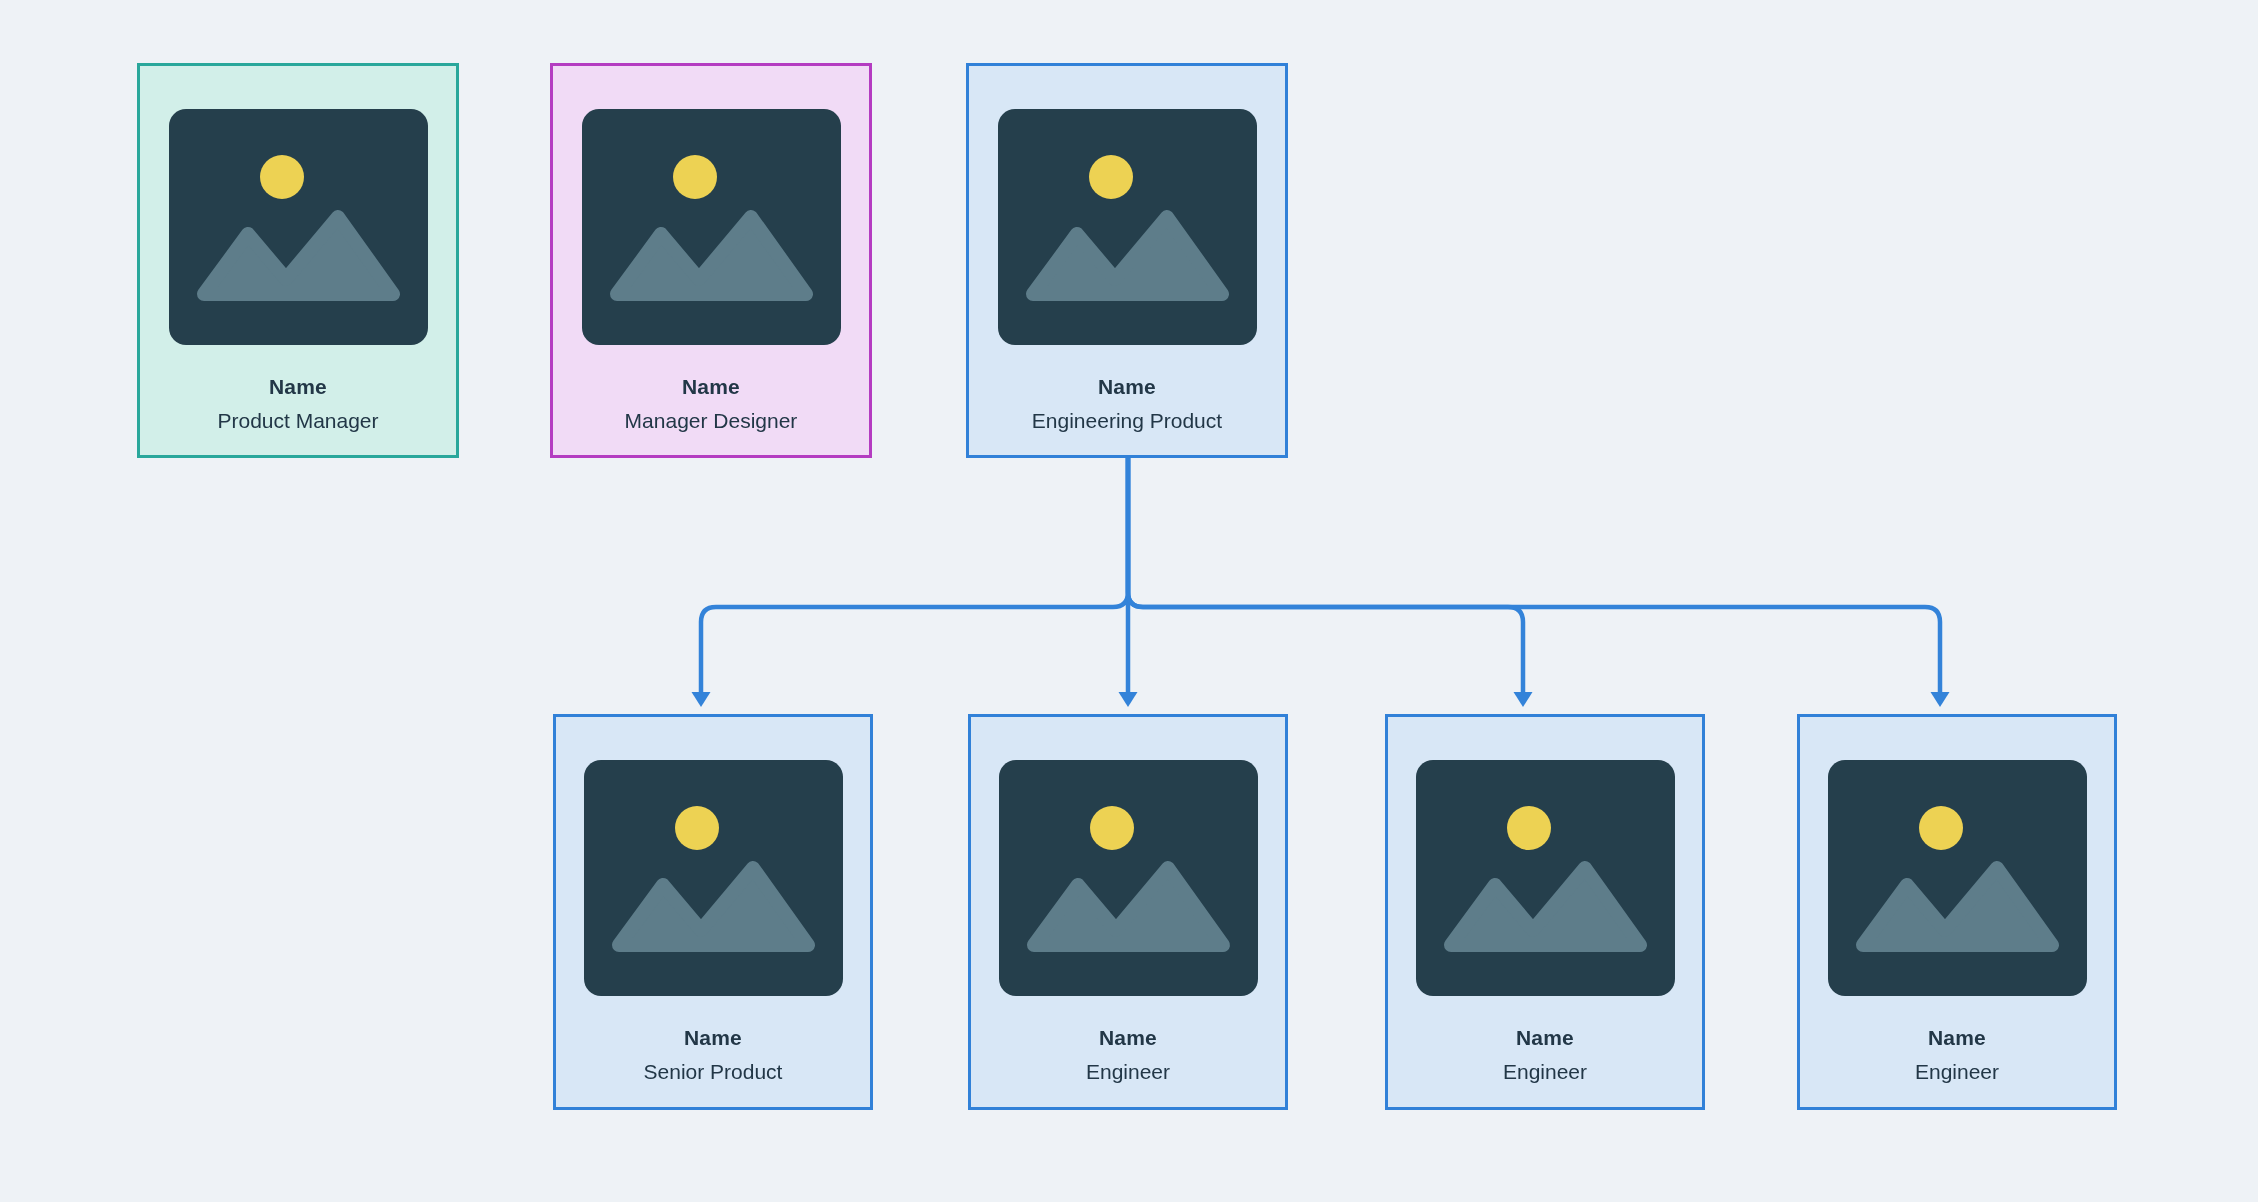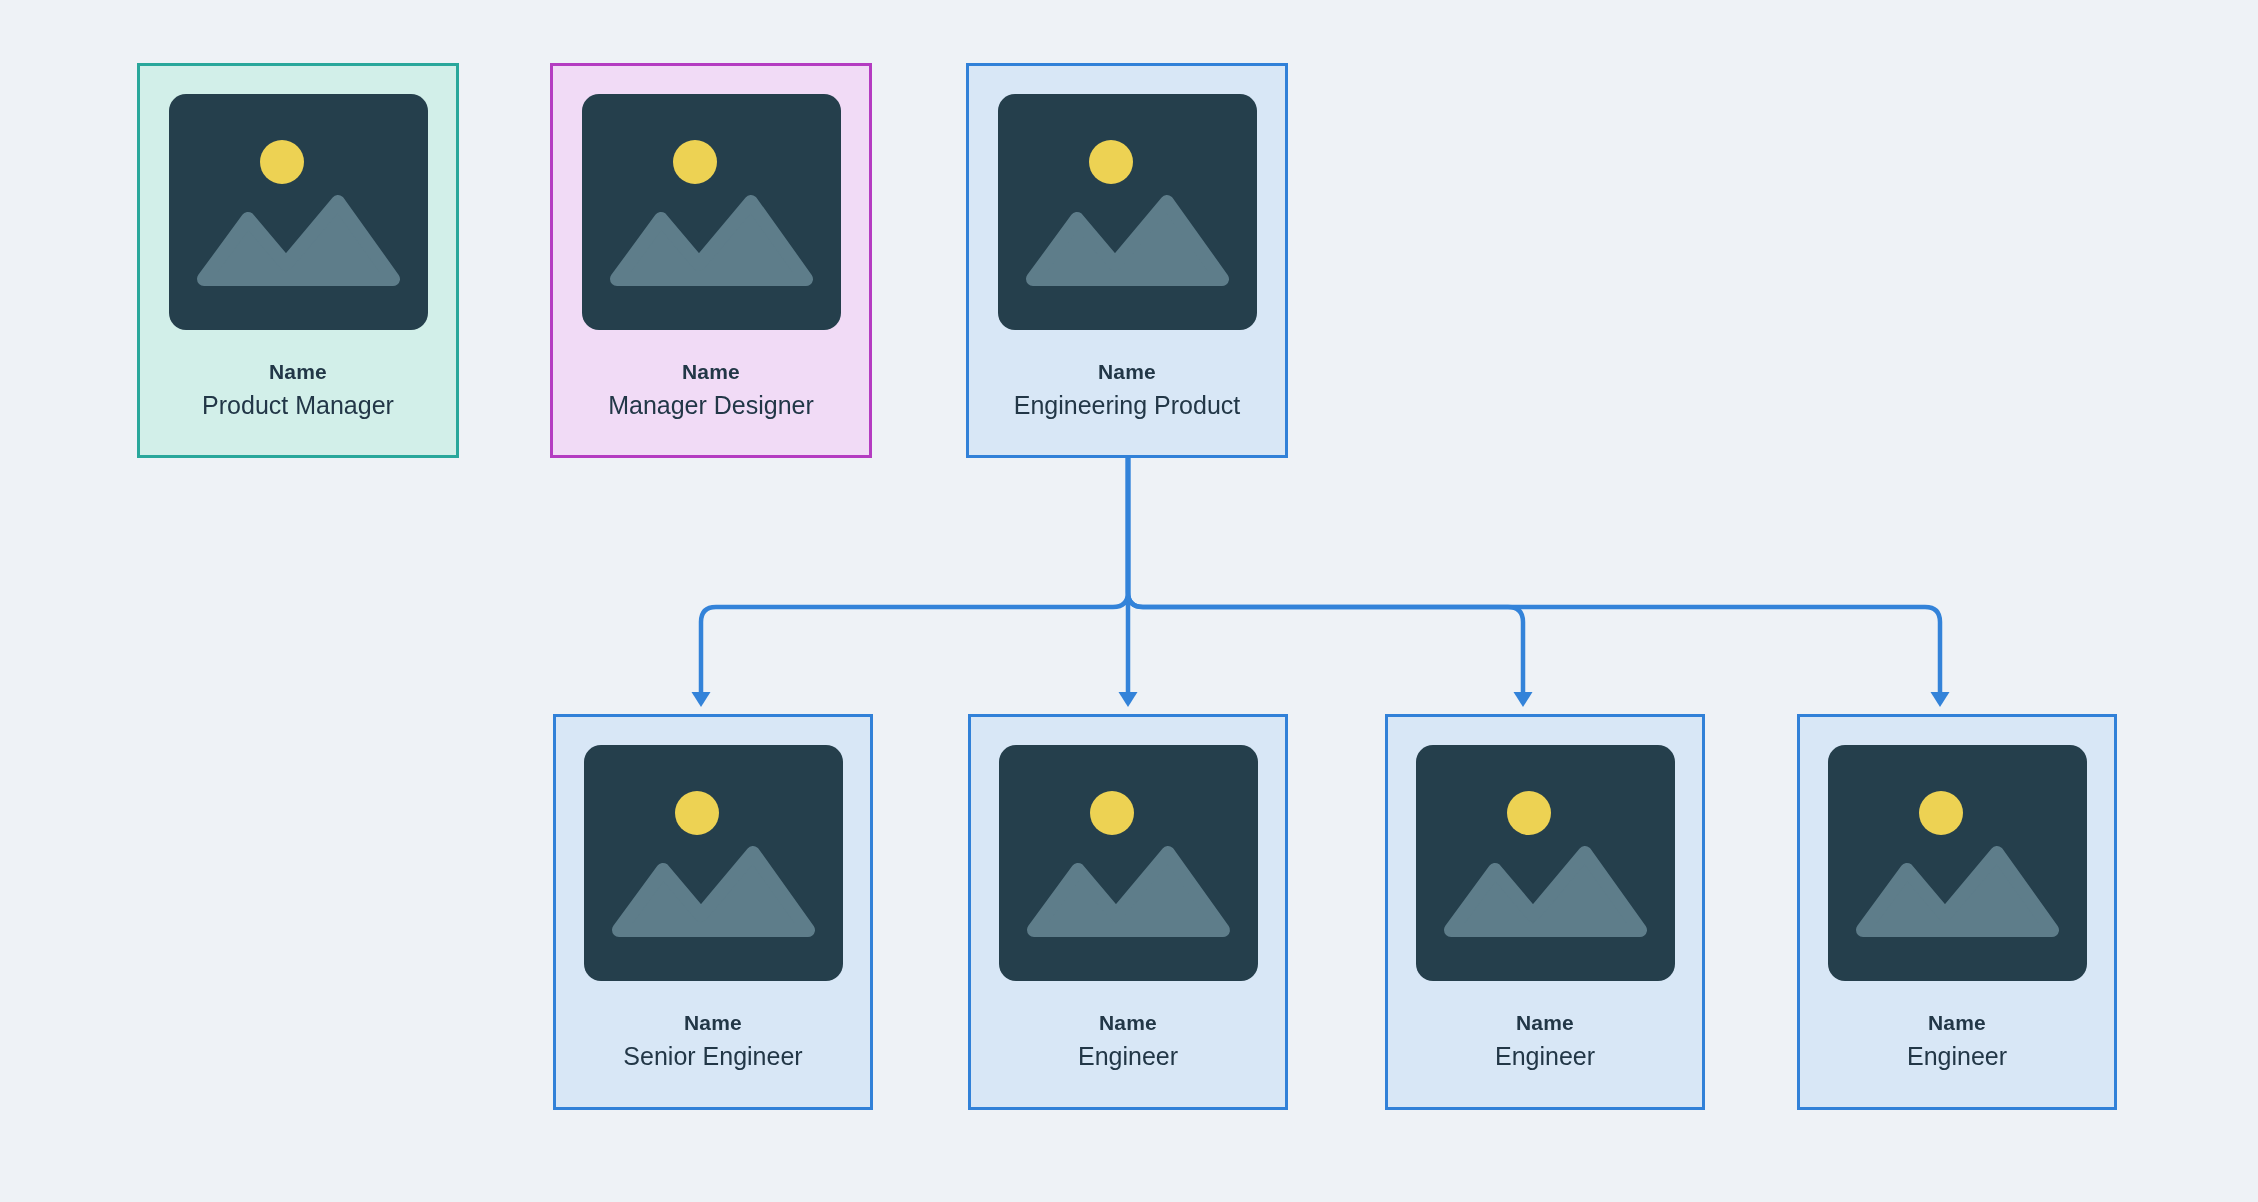--- a/index.html
+++ b/index.html
@@ -6,29 +6,29 @@
   .canvas{
     position:relative;width:2258px;height:1202px;overflow:hidden;
     background:var(--bg,#eef2f6);
     font-family:"Liberation Sans",sans-serif;
   }
   .edges{position:absolute;left:0;top:0;}
   .card{
     position:absolute;box-sizing:border-box;
     border:3px solid #3181d8;
     display:flex;flex-direction:column;align-items:center;
-    padding-top:28px;
+    padding-top:43px;
   }
   .thumb{width:259px;height:236px;display:block;flex:none;}
   .name{
     margin-top:28px;font-weight:bold;font-size:21px;line-height:27px;
     color:var(--text,#223747);letter-spacing:.2px;
   }
   .role{
-    margin-top:7px;font-size:25px;line-height:27px;
+    margin-top:7px;font-size:21px;line-height:27px;
     color:var(--text,#223747);
   }
 </style>
 <style>.thumb .f{fill:#253f4c;}.thumb .s{fill:#edd253;}.thumb .m{fill:#5e7d8a;stroke:#5e7d8a;}</style></head>
 <body style="background: rgb(238, 242, 246);">
 
 <div class="canvas" id="canvas">
   <svg class="edges" id="edge-layer" width="2258" height="1202" viewBox="0 0 2258 1202">
       <path d="M 1128 458 L 1128 592 Q 1128 607 1113 607 L 716 607 Q 701 607 701 622 L 701 695" fill="none" stroke="#3383d9" stroke-width="4.5"></path>
       <polygon points="691.5,692 710.5,692 701,707" fill="#3383d9"></polygon>
@@ -66,21 +66,21 @@
     <div class="name">Name</div>
     <div class="role">Engineering Product</div>
   </div>
     <div class="card" style="left: 553px; top: 714px; width: 320px; height: 396px; border-color: rgb(49, 129, 216); background: rgb(216, 231, 246);">
     <svg class="thumb" viewBox="0 0 259 236">
       <rect x="0" y="0" width="259" height="236" rx="17" class="f"></rect>
       <circle cx="113" cy="68" r="22" class="s"></circle>
       <path class="m" stroke-width="14" stroke-linejoin="round" d="M 35 185 L 79 125 L 117 170 L 169 108 L 224 185 Z"></path>
     </svg>
     <div class="name">Name</div>
-    <div class="role">Senior Engineer</div>
+    <div class="role">Senior Product</div>
   </div>
     <div class="card" style="left: 968px; top: 714px; width: 320px; height: 396px; border-color: rgb(49, 129, 216); background: rgb(216, 231, 246);">
     <svg class="thumb" viewBox="0 0 259 236">
       <rect x="0" y="0" width="259" height="236" rx="17" class="f"></rect>
       <circle cx="113" cy="68" r="22" class="s"></circle>
       <path class="m" stroke-width="14" stroke-linejoin="round" d="M 35 185 L 79 125 L 117 170 L 169 108 L 224 185 Z"></path>
     </svg>
     <div class="name">Name</div>
     <div class="role">Engineer</div>
   </div>

